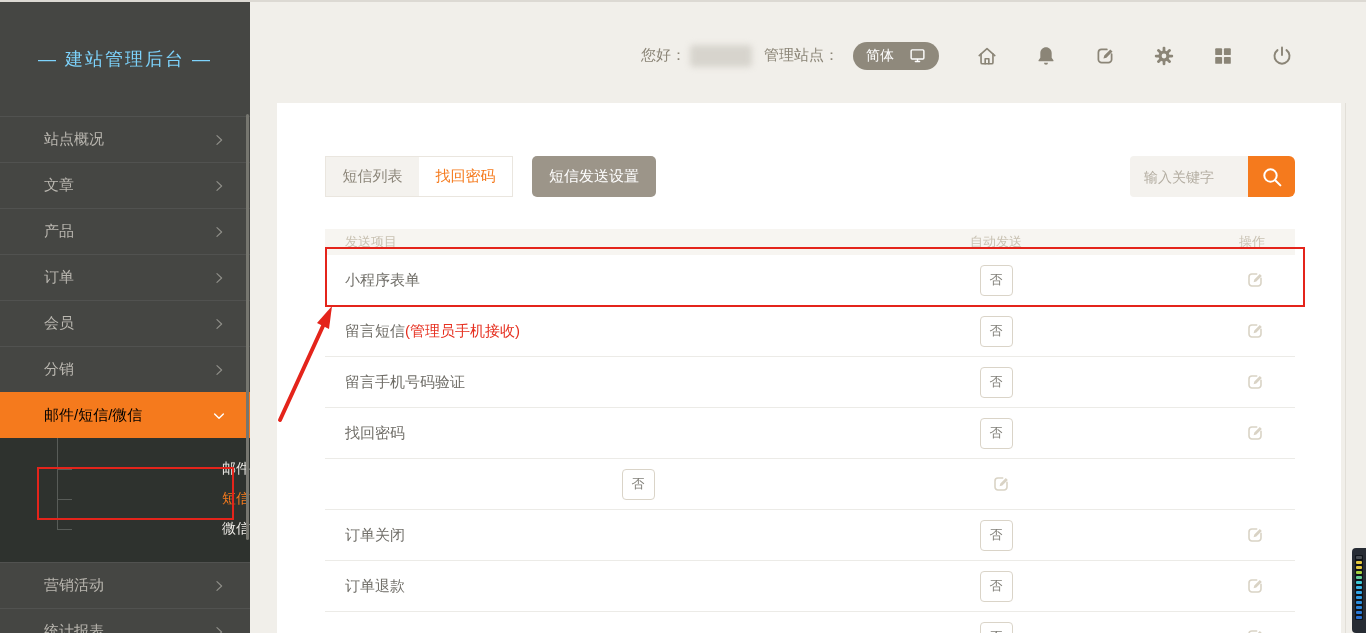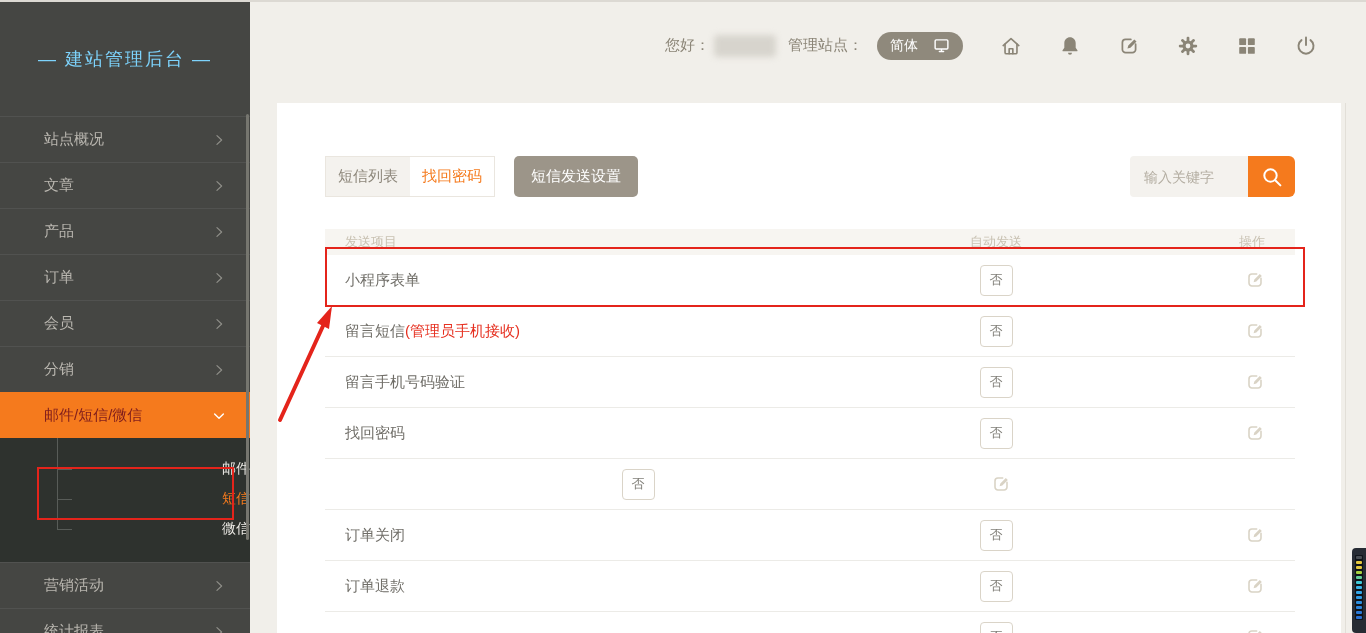--- a/index.html
+++ b/index.html
@@ -7,44 +7,44 @@
   body { position:relative; background:#f1efea; font-family:"Liberation Sans","DejaVu Sans",sans-serif; }
 
   .topline { position:absolute; left:0; top:0; width:1366px; height:2px; background:#dcd9d3; z-index:6; }
 
   
   .sidebar { position:absolute; left:0; top:2px; width:250px; height:631px; background:#454643; overflow:hidden; z-index:2; }
   .logo { height:114px; display:flex; align-items:center; justify-content:center; color:#7dd3fc; font-size:18px; letter-spacing:2px; }
   .nav-item { height:46px; border-top:1px solid #515250; display:flex; align-items:center; padding:0 24px 0 44px; color:#bab7b0; font-size:15px; cursor:pointer; }
   .nav-item .label { flex:1; }
   .nav-item .chev { width:14px; height:14px; color:#8f8f89; }
-  .nav-item.active { background:#f57a1d; border-top-color:#f57a1d; color:#7f1d1d; }
+  .nav-item.active { background:#f57a1d; border-top-color:#f57a1d; color:#000000; }
   .nav-item.active .chev { color:#fff; }
   .submenu { background:#2e322e; padding:16px 0 18px; position:relative; }
   .submenu::before { content:""; position:absolute; left:57px; top:0; bottom:32px; width:1px; background:#585c58; }
   .sub-item { height:30px; display:flex; align-items:center; padding-left:78px; color:#eceae5; font-size:14px; position:relative; cursor:pointer;justify-content:flex-end; }
   .sub-item::before { content:""; position:absolute; left:57px; top:50%; width:15px; height:1px; background:#585c58; }
   .sub-item.active { color:#f57a1d; }
   .scroll-thumb { position:absolute; right:1px; top:112px; width:3px; height:426px; background:#76766f; border-radius:2px; }
 
   
-  .topbar { position:absolute; left:250px; top:2px; width:1116px; height:87px; display:flex; align-items:center; justify-content:flex-end; padding-right:49px; color:#8b8577; font-size:15px; }
+  .topbar { position:absolute; left:250px; top:12px; width:1116px; height:87px; display:flex; align-items:center; justify-content:flex-end; padding-right:73px; color:#8b8577; font-size:15px; }
   .redacted { width:62px; height:22px; background:#d7d4cd; border-radius:4px; filter:blur(3px); margin:0 12px 0 4px; }
   .manage-label { margin-right:14px; }
   .lang-pill { height:28px; background:#8f897c; border-radius:14px; color:#fff; display:flex; align-items:center; gap:15px; padding:0 13px; font-size:14px; cursor:pointer; }
   .tb-icon { width:22px; height:22px; margin-left:37px; color:#8b8577; cursor:pointer; display:inline-flex; }
   .tb-icon svg { width:100%; height:100%; }
 
   
   .panel { position:absolute; left:277px; top:103px; width:1064px; height:530px; background:#ffffff; z-index:1; }
   .right-line { position:absolute; left:1345px; top:103px; width:1px; height:530px; background:#e2dfd8; }
 
   .toolbar { position:absolute; left:48px; top:53px; width:970px; height:41px; display:flex; align-items:stretch; }
   .tabs { display:flex; border:1px solid #eae6df; }
-  .tab { width:84px; display:flex; align-items:center; justify-content:center; font-size:15px; background:#f4f2ee; color:#8d877b; cursor:pointer; }
+  .tab { width:93px; display:flex; align-items:center; justify-content:center; font-size:15px; background:#f4f2ee; color:#8d877b; cursor:pointer; }
   .tab.active { background:#fff; color:#f57a1d; }
   .settings-btn { margin-left:19px; padding:0 17px; background:#9c9589; color:#fff; font-size:15px; border:none; border-radius:5px; cursor:pointer; font-family:inherit; }
   .search { margin-left:auto; display:flex; }
   .search input { width:118px; height:41px; border:none; outline:none; background:#f4f2ee; border-radius:4px 0 0 4px; padding:0 14px; font-size:14px; color:#6f6d67; font-family:inherit; }
   .search input::placeholder { color:#b3ada1; }
   .search-btn { width:47px; height:41px; border:none; background:#f57a1d; border-radius:0 6px 6px 0; cursor:pointer; display:flex; align-items:center; justify-content:center; }
   .search-btn svg { width:24px; height:24px; }
 
   .table { position:absolute; left:48px; top:126px; width:970px; }
   .thead { display:grid; grid-template-columns:626px 90px 1fr; height:26px; align-items:center; background:#f7f5f1; color:#c9c2b3; font-size:13px; }

